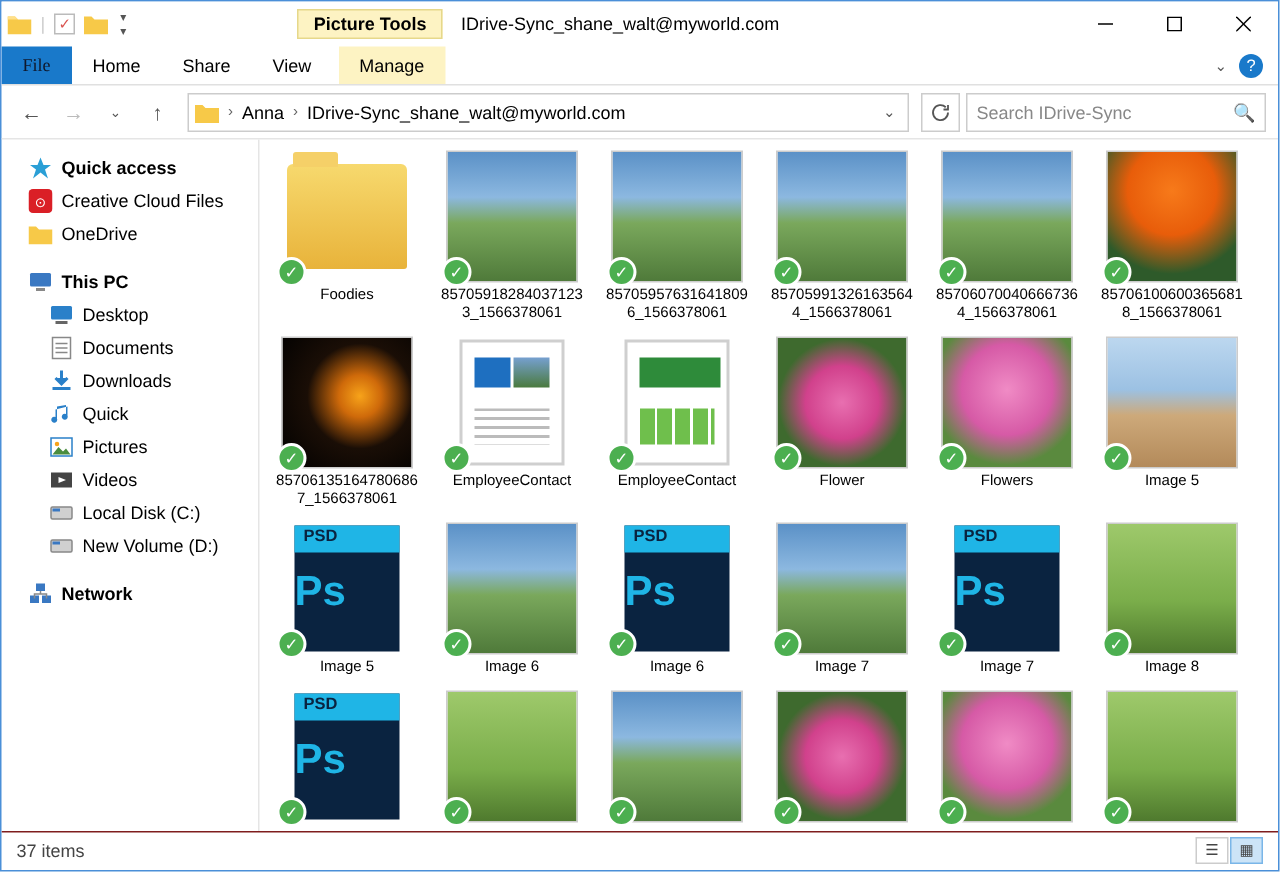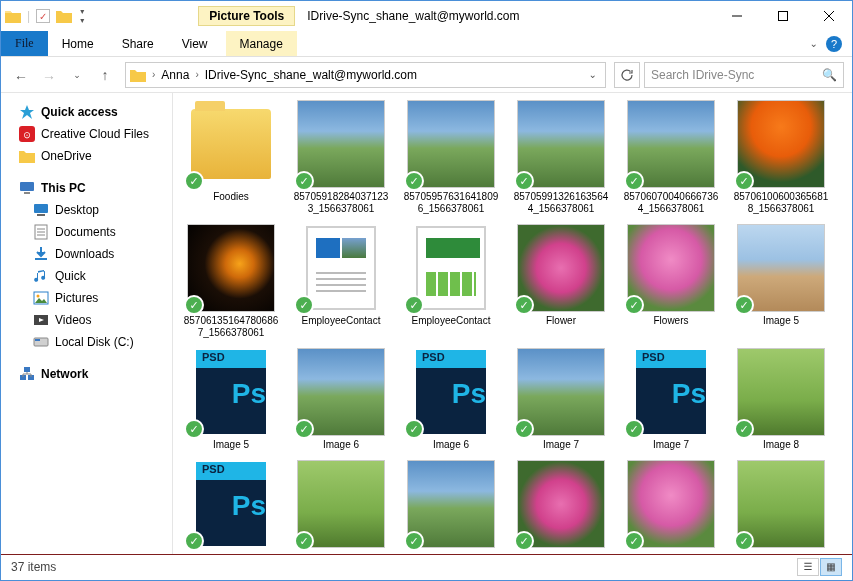--- a/index.html
+++ b/index.html
@@ -42,21 +42,21 @@
 .thumb-folder::before { content:""; position:absolute; top:-8px; left:4px; width:30px; height:10px; background:#f5d068; border-radius:2px 2px 0 0;}
 .thumb-doc { width: 70px; height: 84px; background: #fff; border: 2px solid #cfcfcf; position: relative; }
 .thumb-doc .bar-b { position:absolute; top:10px; left:8px; width:24px; height:20px; background:#1e6fc0;}
 .thumb-doc .pic { position:absolute; top:10px; right:8px; width:24px; height:20px; background:linear-gradient(#76a0d0,#4a7a3e);}
 .thumb-doc .lines { position:absolute; bottom:12px; left:8px; right:8px; height:24px; background: repeating-linear-gradient(#bbb 0, #bbb 2px, transparent 2px, transparent 6px);}
 .thumb-doc.green .bar-b { background:#2e8b3a; width:54px; }
 .thumb-doc.green .lines { background: repeating-linear-gradient(90deg,#6fbf4c 0,#6fbf4c 10px, #fff 10px, #fff 12px);}
 .thumb-psd { width: 70px; height: 84px; background: #0a2340; position: relative; }
 .thumb-psd::before { content:""; position:absolute; top:0; left:0; right:0; height:18px; background:#1fb5e6;}
 .thumb-psd .psd-label { position:absolute; top:1px; left:6px; color:#0a2340; font-weight:bold; font-size:11px;}
-.thumb-psd .ps { position:absolute; top:28px; left:0; right:0; text-align:right; color:#1fb5e6; font-size:28px; font-weight:700;}
+.thumb-psd .ps { position:absolute; top:28px; left:0; right:0; text-align:left; color:#1fb5e6; font-size:28px; font-weight:700;}
 .sync-badge { position: absolute; bottom: -2px; left: -2px; width: 20px; height: 20px; background: #4caf50; border-radius: 50%; border: 2px solid #fff; display: flex; align-items: center; justify-content: center; color: #fff; font-size: 11px; }
 .file-label { font-size: 10px; text-align: center; margin-top: 2px; line-height: 1.2; max-height: 30px; overflow: hidden; width: 100%; word-break: break-all; }
 .statusbar { height: 24px; border-top: 1px solid #7f1d1d; display: flex; align-items: center; padding: 0 10px; font-size: 12px; color: #444; }
 .status-right { margin-left: auto; display: flex; gap: 1px; }
 .view-toggle { width: 22px; height: 18px; border: 1px solid #ccc; display: flex; align-items: center; justify-content: center; font-size: 10px;}
 .view-toggle.active { background: #cce4f7; border-color:#7ab6e8;}
 .thumb.dark { }
 .thumb.dark .thumb-img { background: radial-gradient(circle at 60% 45%, #f7a31a 0%, #cf6a0a 20%, #1a0e06 50%, #000 100%);}
 .thumb.flower .thumb-img { background: radial-gradient(circle at 50% 50%, #e86fb0 0%, #d1418c 40%, #3e6a2e 70%);}
 .thumb.flower2 .thumb-img { background: radial-gradient(circle at 50% 40%, #f08bc5 0%, #d65aa6 45%, #5a8a3e 75%);}
@@ -244,20 +244,29 @@
         </div>
         <div class="tree-item child">
           <span class="tree-icon">
             <svg width="16" height="12">
               <rect x="1" y="2" width="14" height="8" rx="1" fill="#d0d0d0" stroke="#888"></rect>
               <rect x="2" y="3" width="5" height="2" fill="#3a78c2"></rect>
             </svg>
           </span>
           <span>Local Disk (C:)</span>
         </div>
+        <div class="tree-item child">
+          <span class="tree-icon">
+            <svg width="16" height="12">
+              <rect x="1" y="2" width="14" height="8" rx="1" fill="#d0d0d0" stroke="#888"></rect>
+              <rect x="2" y="3" width="5" height="2" fill="#3a78c2"></rect>
+            </svg>
+          </span>
+          <span>New Volume (D:)</span>
+        </div>
       </div>
       <div class="tree-group">
         <div class="tree-item bold">
           <span class="tree-icon">
             <svg width="16" height="16">
               <rect x="1" y="9" width="6" height="5" fill="#3a78c2"></rect>
               <rect x="9" y="9" width="6" height="5" fill="#3a78c2"></rect>
               <rect x="5" y="1" width="6" height="5" fill="#3a78c2"></rect>
               <path stroke="#888" d="M8 6v2M4 11V8h8v3" fill="none"></path>
             </svg>

